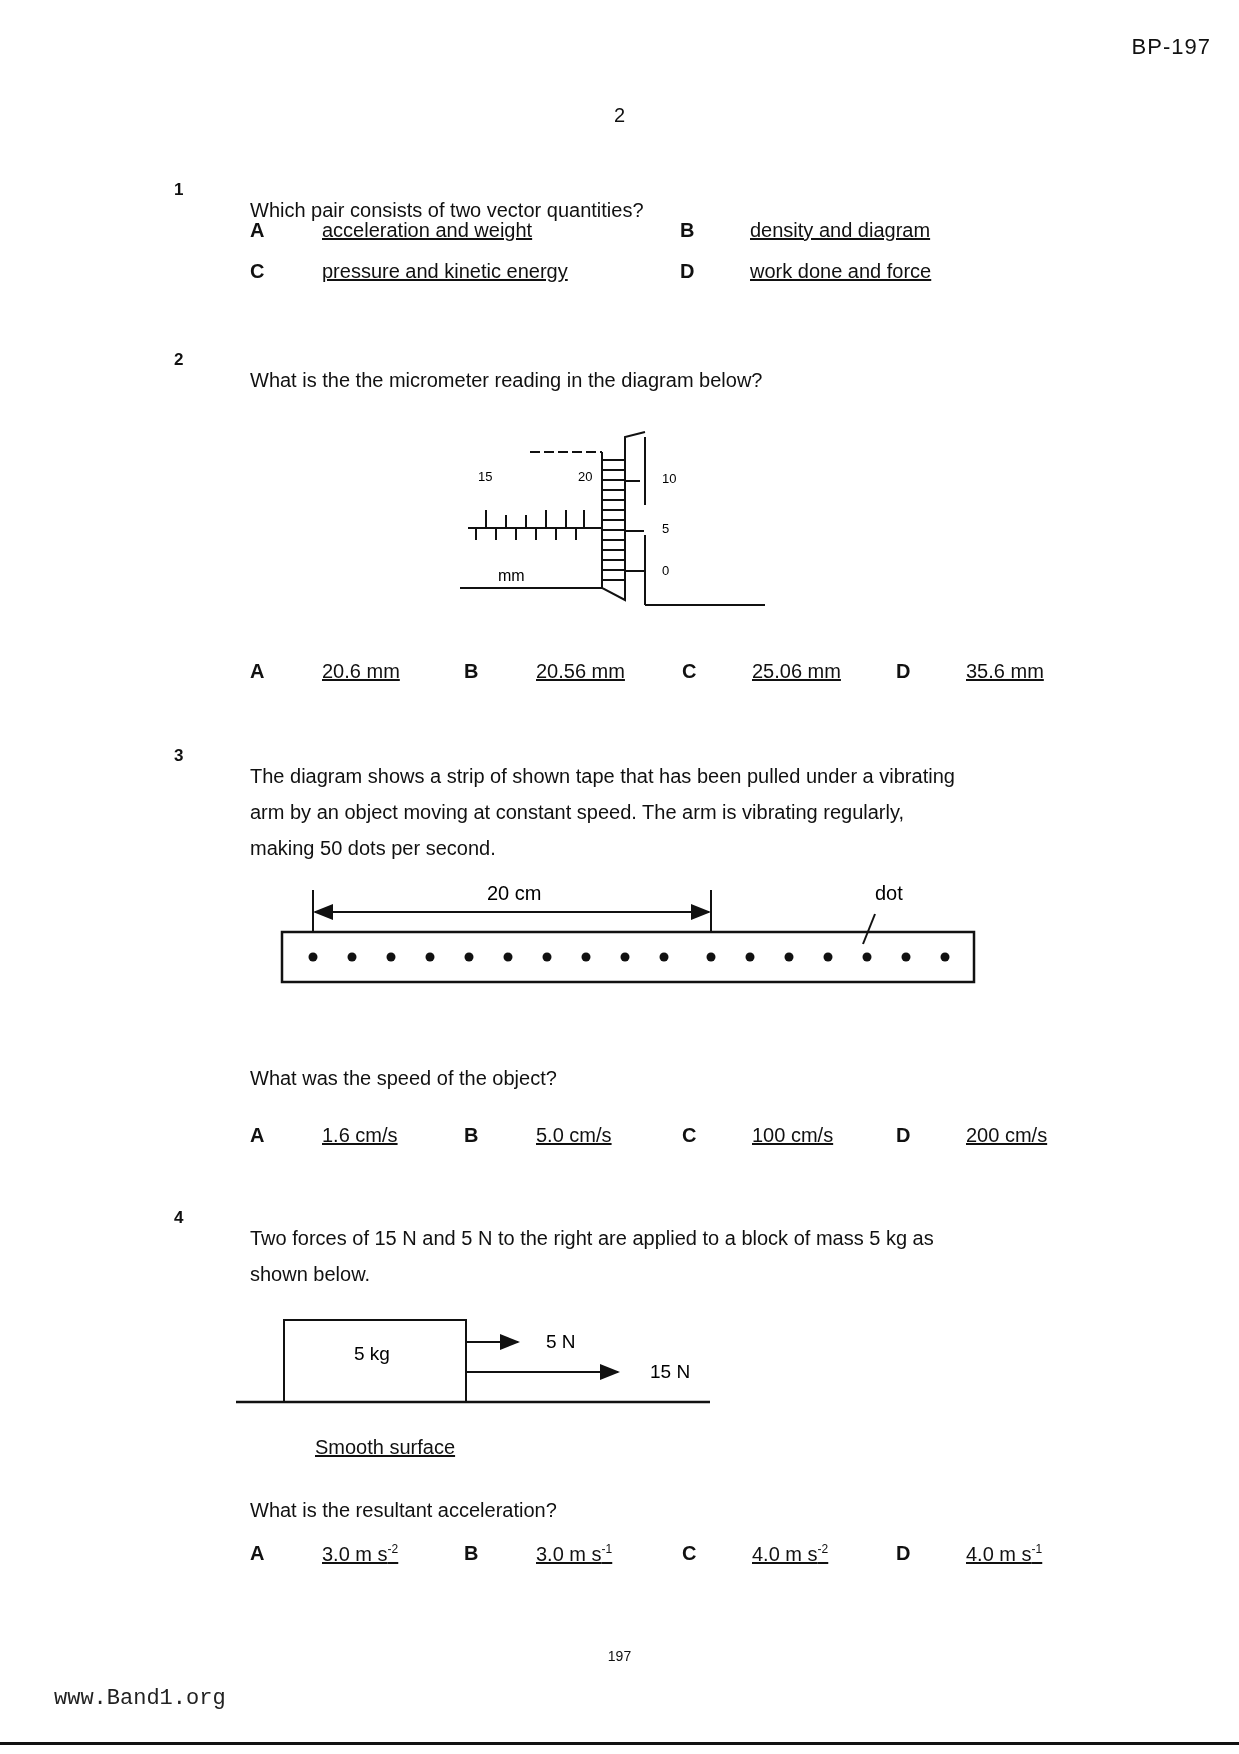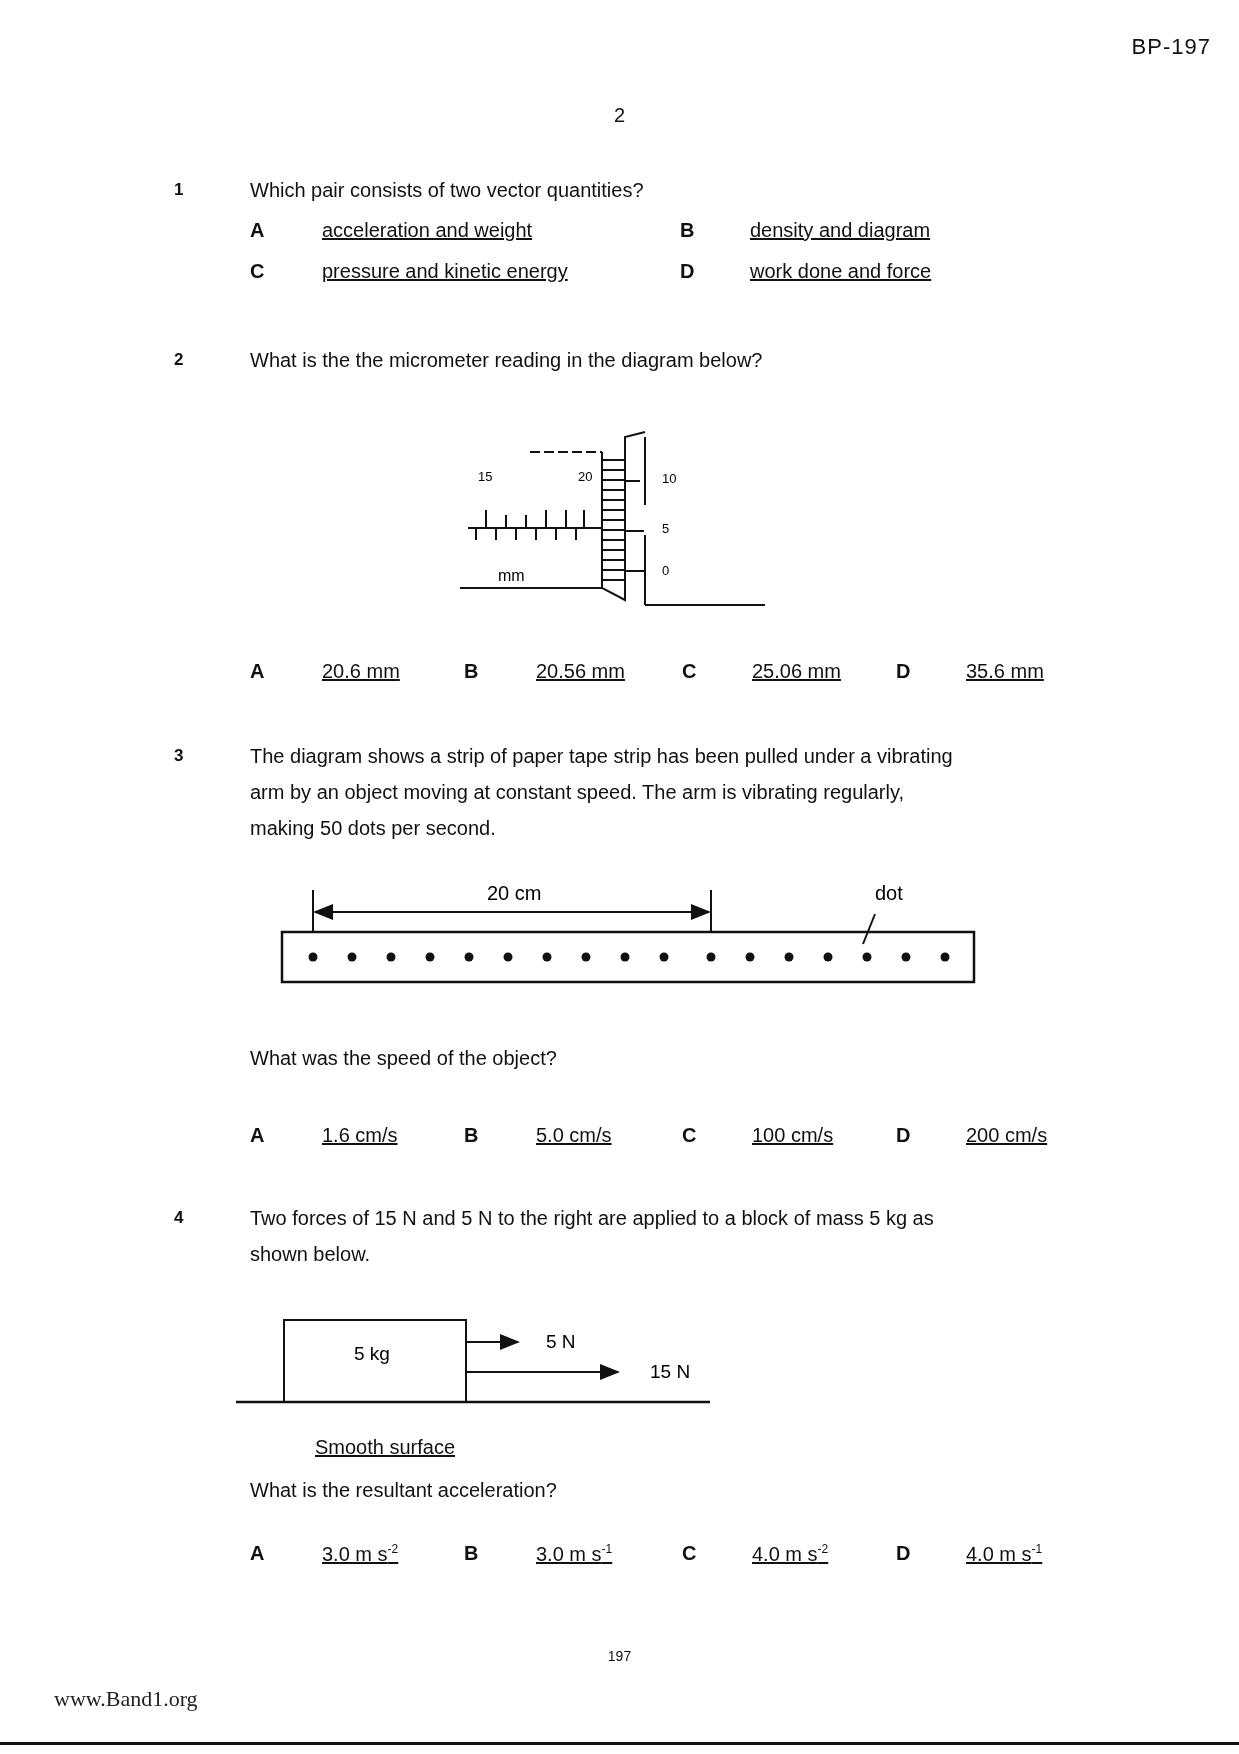--- a/index.html
+++ b/index.html
@@ -1,25 +1,25 @@
 <!DOCTYPE html>
 <html><head>
 <meta charset="utf-8">
 <style>
   html,body{margin:0;padding:0;background:#fff;}
   body{width:1239px;height:1754px;position:relative;overflow:hidden;font-family:"Liberation Sans",sans-serif;color:#111;}
   .abs{position:absolute;}
   .code{right:28px;top:34px;font-size:22px;letter-spacing:1px;}
   .pageno{left:0;right:0;top:104px;text-align:center;font-size:20px;}
   .qnum{left:174px;font-size:17px;font-weight:bold;}
-  .qtext{left:250px;font-size:20px;line-height:36px;width:840px;}
+  .qtext{left:250px;font-size:20px;line-height:36px;width:840px;margin-top:20px;}
   .letter{font-weight:bold;font-size:20px;}
   .opt{font-size:20px;text-decoration:underline;}
   .footer{left:0;right:0;top:1648px;text-align:center;font-size:14px;line-height:16px;}
-  .site{left:54px;top:1686px;font-family:Liberation Serif, serif;font-size:22px;color:#222;}
+  .site{left:54px;top:1686px;font-family:Liberation Mono, monospace;font-size:22px;color:#222;}
   .rule{left:0;top:1742px;width:1239px;height:3px;background:#111;}
   svg{position:absolute;}
   sup{font-size:12px;}
 </style>
 </head>
 <body>
 
 <div class="abs code">BP-197</div>
 <div class="abs pageno">2</div>
 
@@ -89,21 +89,21 @@
 <div class="abs opt" style="left:322px;top:660px">20.6 mm</div>
 <div class="abs letter" style="left:464px;top:660px">B</div>
 <div class="abs opt" style="left:536px;top:660px">20.56 mm</div>
 <div class="abs letter" style="left:682px;top:660px">C</div>
 <div class="abs opt" style="left:752px;top:660px">25.06 mm</div>
 <div class="abs letter" style="left:896px;top:660px">D</div>
 <div class="abs opt" style="left:966px;top:660px">35.6 mm</div>
 
 <div class="abs qnum" style="top:746px">3</div>
 <div class="abs qtext" style="top:738px">
-  <div>The diagram shows a strip of paper tape strip has been pulled under a vibrating</div>
+  <div>The diagram shows a strip of shown tape that has been pulled under a vibrating</div>
   <div>arm by an object moving at constant speed. The arm is vibrating regularly,</div>
   <div>making 50 dots per second.</div>
 </div>
 
 <svg style="left:275px;top:870px" width="710" height="120" viewBox="0 0 710 120">
   <defs>
     <marker id="ah" markerWidth="10" markerHeight="8" refX="9" refY="4" orient="auto">
         <path d="M0 0 L10 4 L0 8 Z" fill="#111"></path>
       </marker>
     <marker id="ahs" markerWidth="10" markerHeight="8" refX="1" refY="4" orient="auto">

